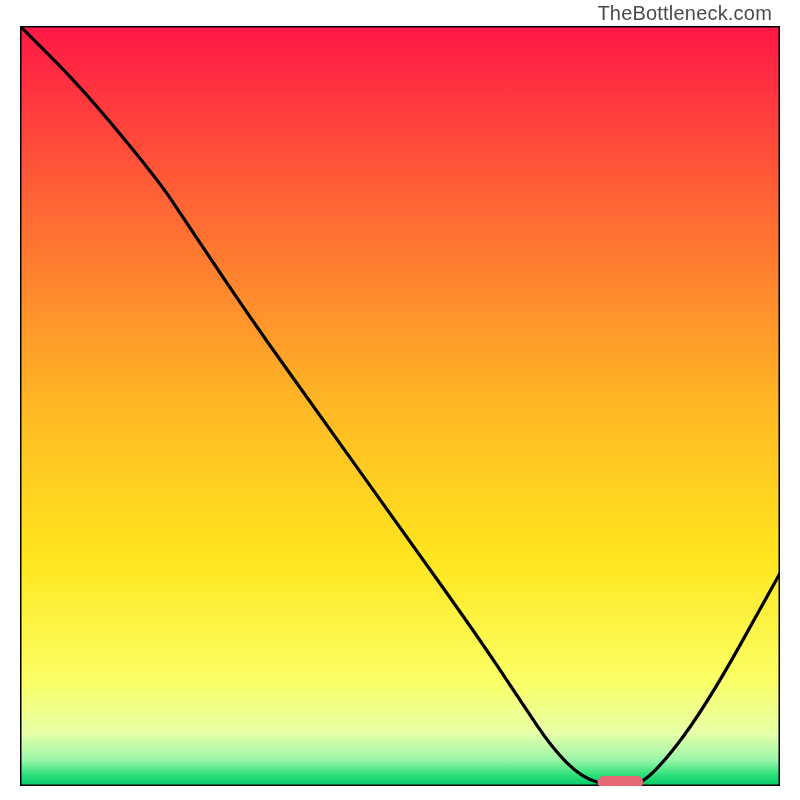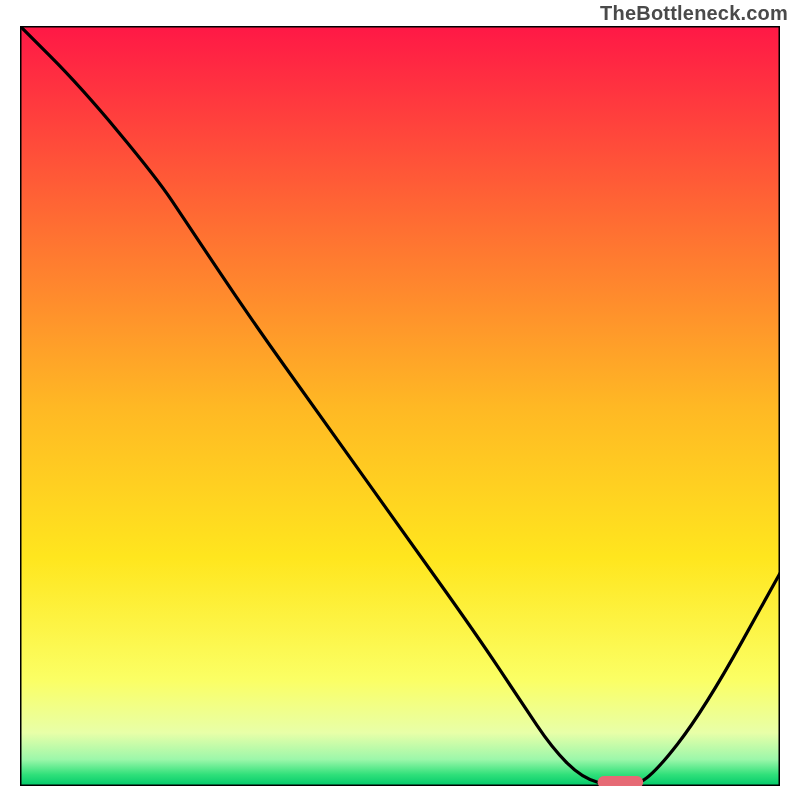--- a/index.html
+++ b/index.html
@@ -12,23 +12,23 @@
     overflow: hidden;
   }
   .container {
     position: relative;
     width: 800px;
     height: 800px;
   }
   .watermark {
     position: absolute;
     top: 2px;
-    right: 12px;
+    right: 28px;
     font-size: 20px;
-    font-weight: 700;
+    font-weight: 400;
     color: #4a4a4a;
     z-index: 20;
     letter-spacing: 0.2px;
   }
   .plot-frame {
     position: absolute;
     left: 20px;
     top: 26px;
     width: 760px;
     height: 760px;

